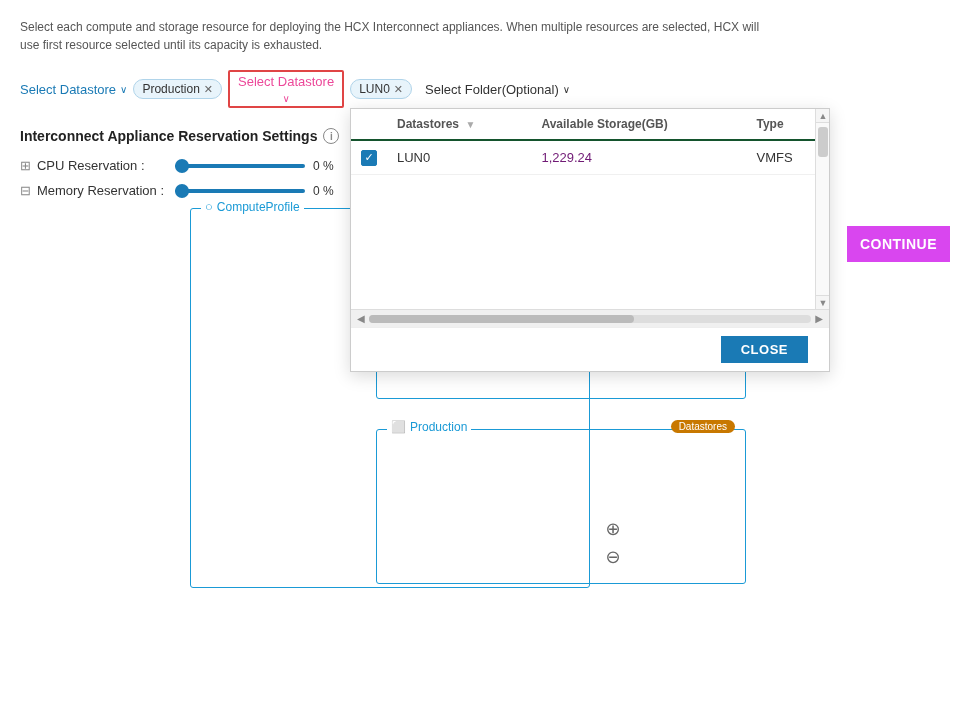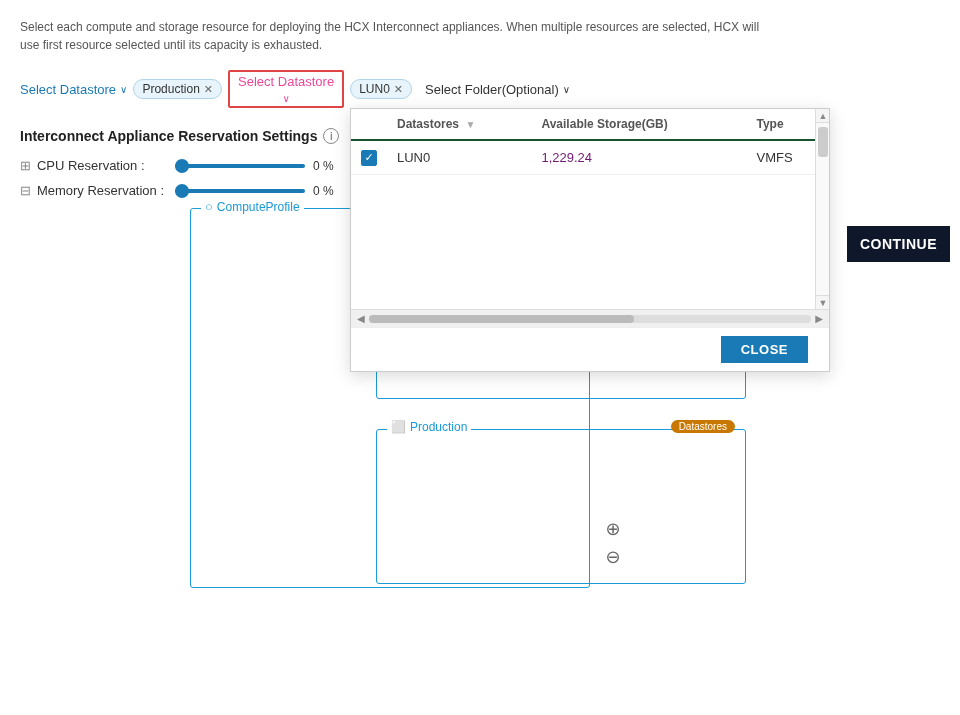--- a/index.html
+++ b/index.html
@@ -27,21 +27,21 @@
     .info-icon { width: 16px; height: 16px; border-radius: 50%; border: 1.5px solid #888; display: inline-flex; align-items: center; justify-content: center; font-size: 10px; color: #888; cursor: default; }
     .reservation-row { display: flex; align-items: center; gap: 10px; margin-bottom: 10px; }
     .reservation-label { font-size: 13px; color: #333; min-width: 145px; display: flex; align-items: center; gap: 6px; }
     .res-icon { color: #888; font-size: 13px; }
     .slider-container { display: flex; align-items: center; gap: 8px; }
     .slider { -webkit-appearance: none; appearance: none; width: 130px; height: 4px; border-radius: 2px; background: #1a7ab5; outline: none; cursor: pointer; }
     .slider::-webkit-slider-thumb { -webkit-appearance: none; appearance: none; width: 14px; height: 14px; border-radius: 50%; background: #1a7ab5; cursor: pointer; }
     .slider-value { font-size: 12px; color: #333; min-width: 28px; }
 
     
-    .continue-btn { position: absolute; top: 226px; right: 10px; background: #0f172a; color: #fff; border: none; padding: 10px 13px; font-size: 14px; font-weight: 600; cursor: pointer; letter-spacing: 0.5px; }
+    .continue-btn { position: absolute; top: 226px; right: 10px; background: #d946ef; color: #fff; border: none; padding: 10px 13px; font-size: 14px; font-weight: 600; cursor: pointer; letter-spacing: 0.5px; }
 
     
     .diagram-area { position: relative; margin-top: 10px; width: 620px; height: 420px; }
     .compute-profile-box { position: absolute; top: 0; left: 170px; width: 400px; height: 380px; border: 1.5px solid #1a9ad6; border-radius: 3px; }
     .compute-profile-label { position: absolute; top: -10px; left: 10px; background: #fff; padding: 0 4px; font-size: 12px; color: #1a9ad6; display: flex; align-items: center; gap: 4px; }
     .datacenter-box { position: absolute; top: 30px; left: 185px; width: 370px; height: 160px; border: 1.5px solid #1a9ad6; border-radius: 3px; }
     .datacenter-label { position: absolute; top: -10px; right: 10px; background: #fff; padding: 0 4px; font-size: 12px; color: #1a9ad6; }
     .production-box { position: absolute; top: 220px; left: 185px; width: 370px; height: 155px; border: 1.5px solid #1a9ad6; border-radius: 3px; }
     .production-label { position: absolute; top: -10px; left: 10px; background: #fff; padding: 0 4px; font-size: 12px; color: #1a9ad6; display: flex; align-items: center; gap: 4px; }
     .production-icon { font-size: 11px; color: #1a9ad6; }

